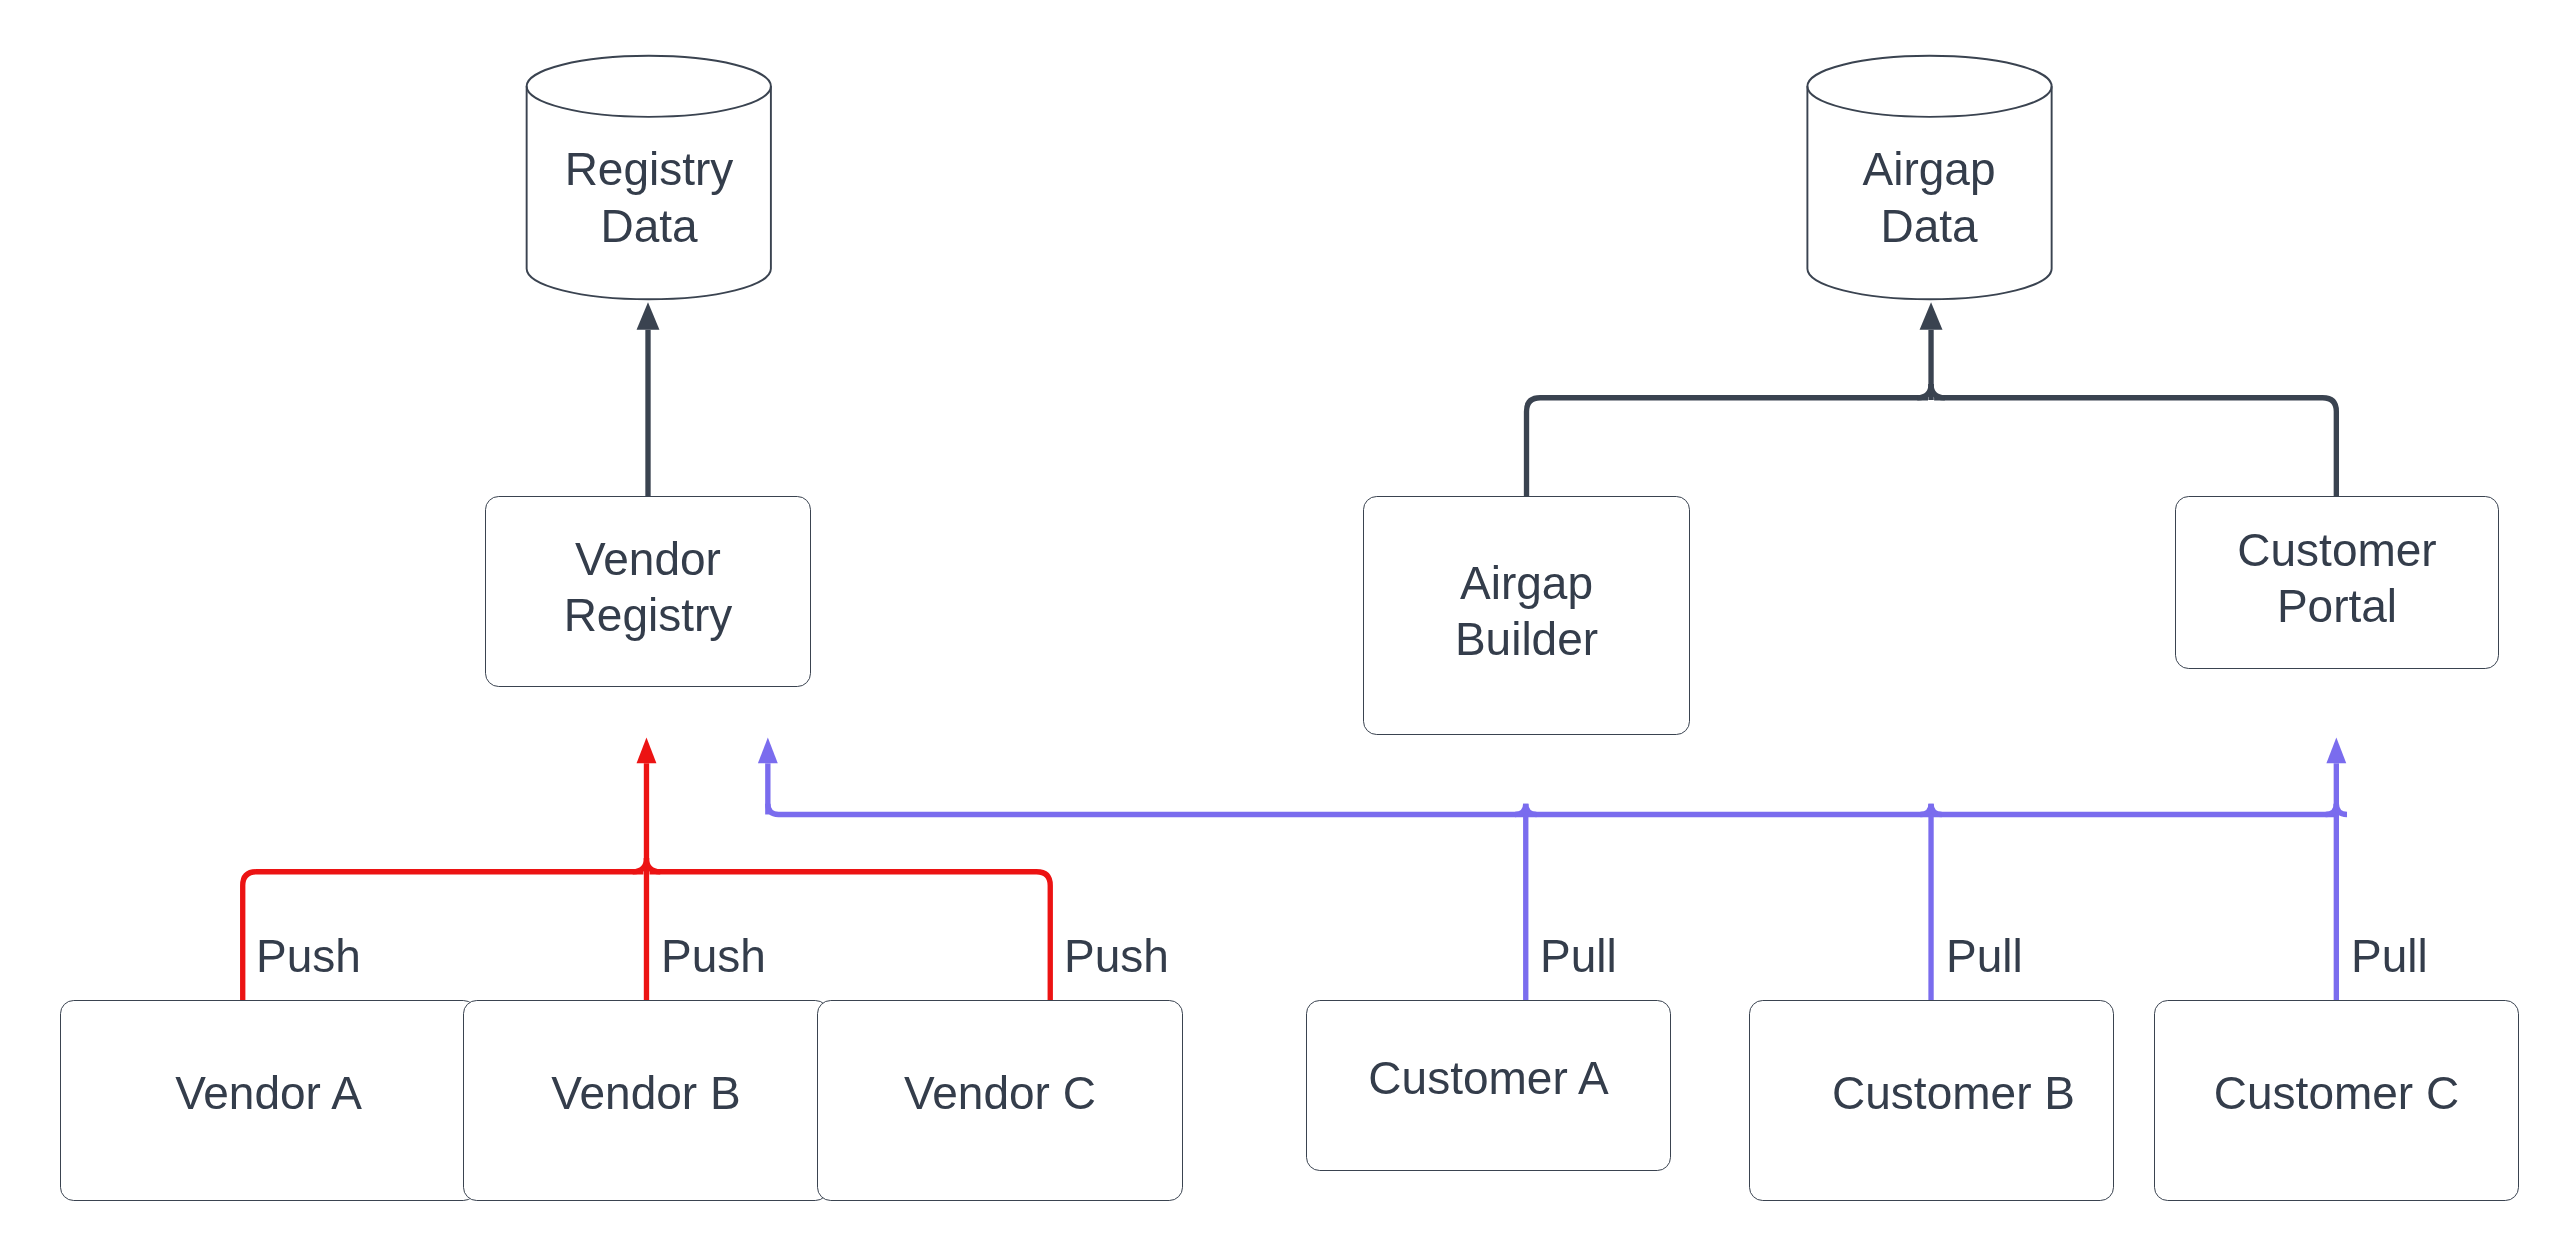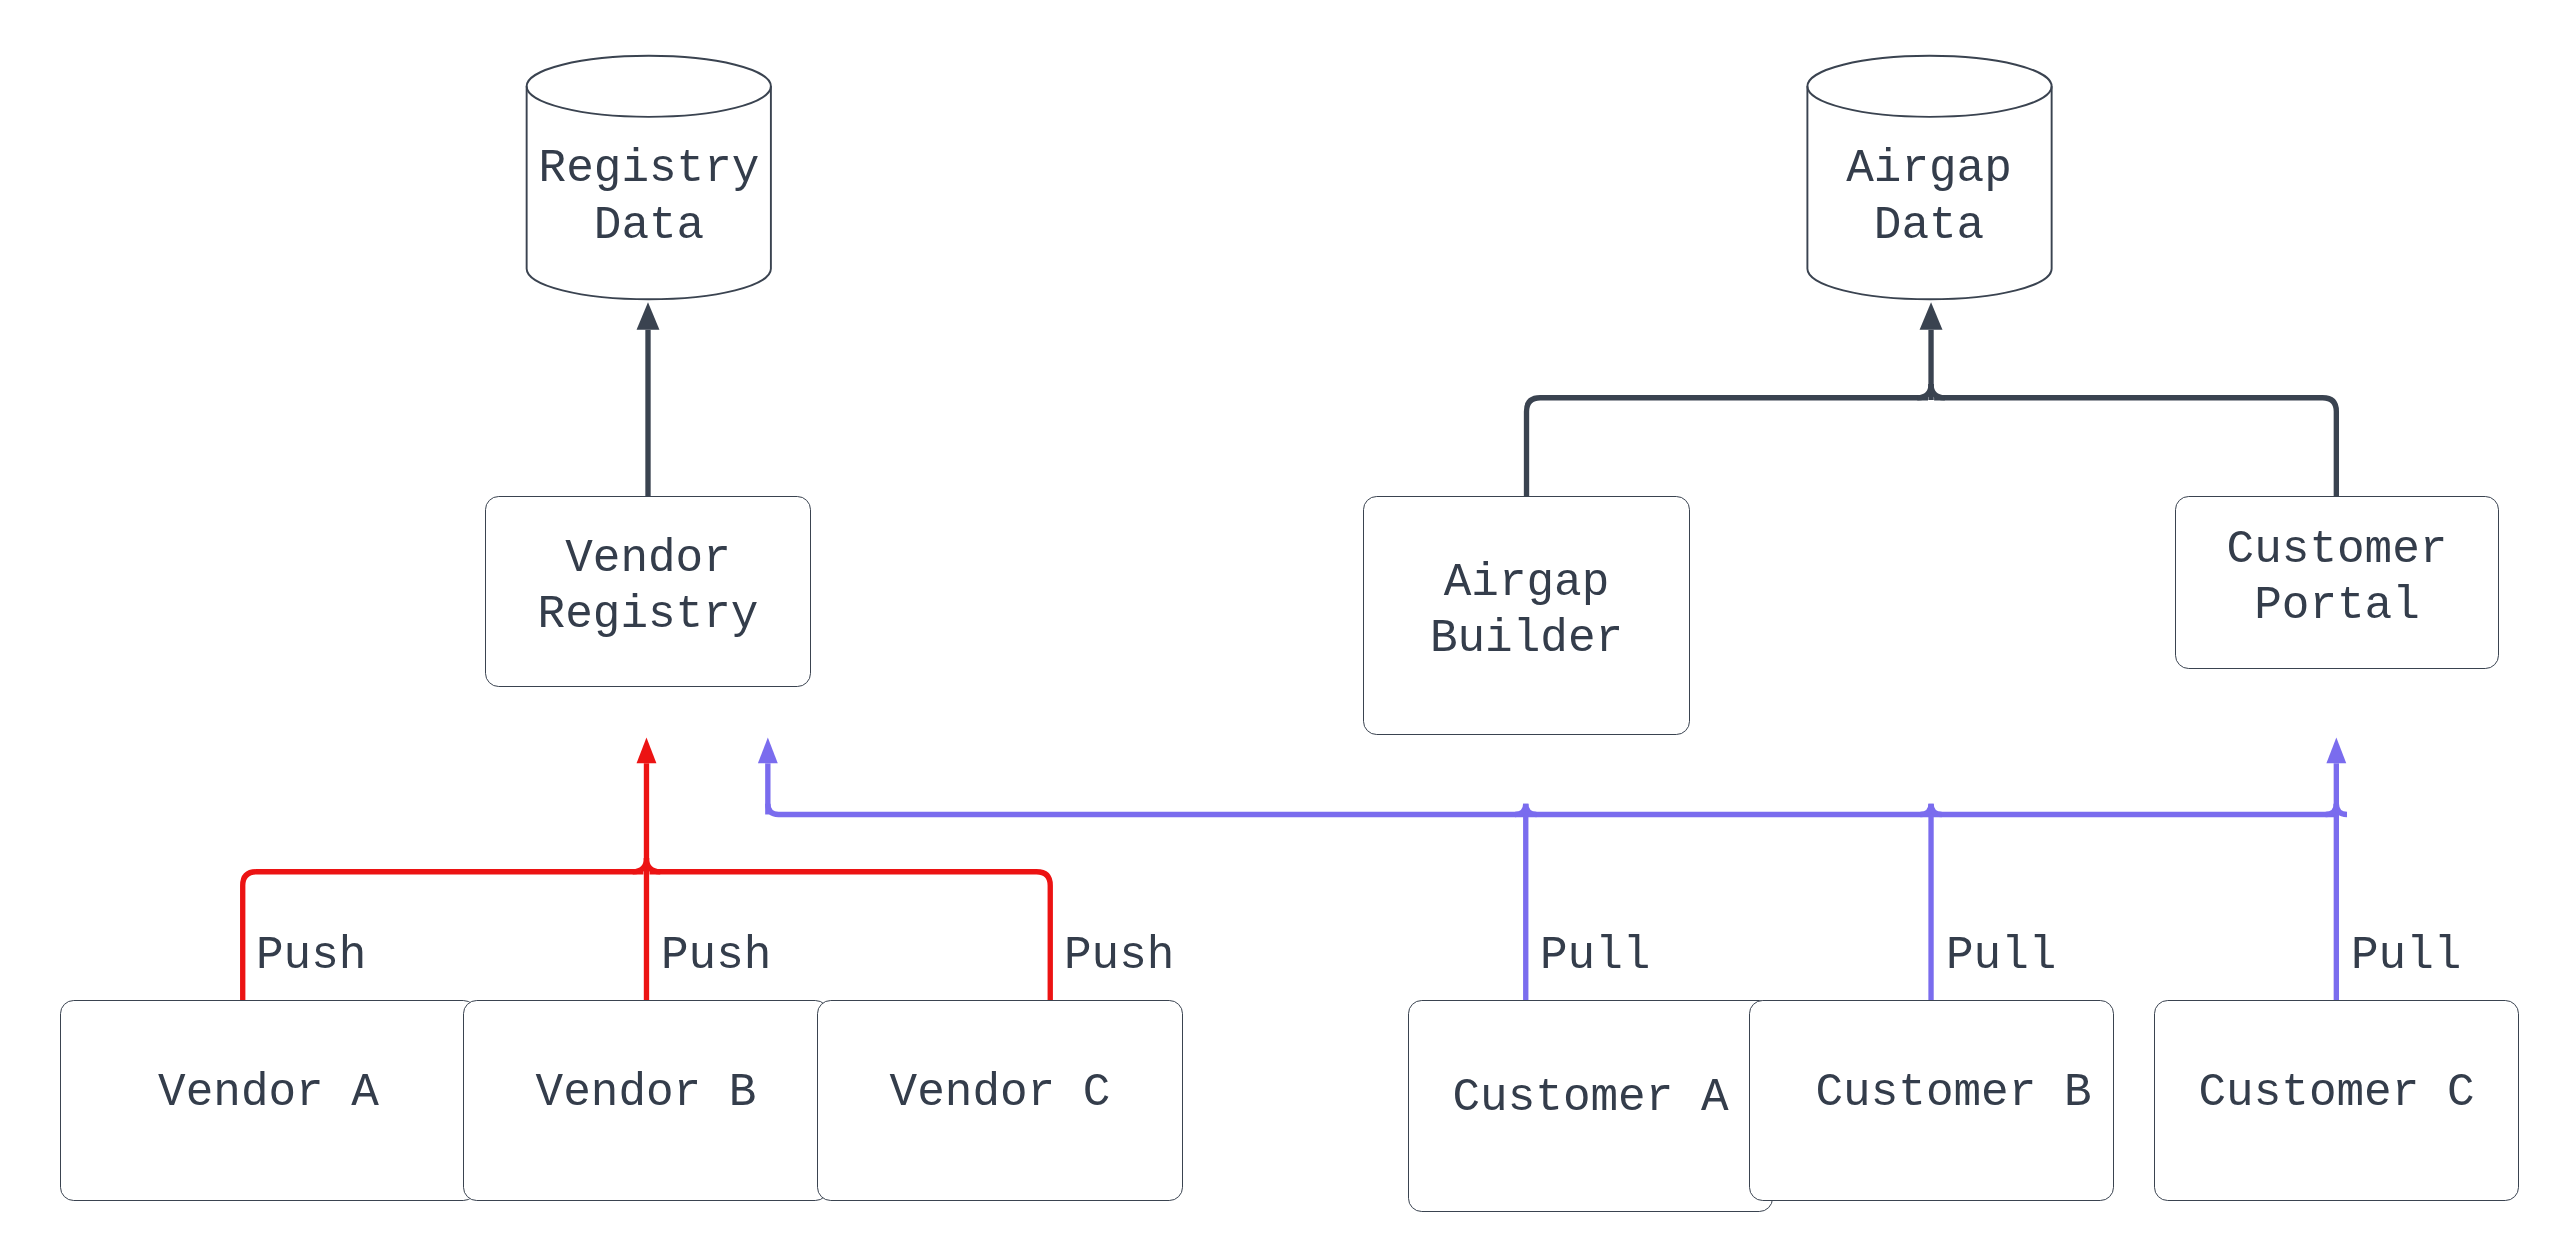--- a/index.html
+++ b/index.html
@@ -7,21 +7,21 @@
     --ink:#343d4b;
     --line:#3a4350;
     --red:#ec1313;
     --blue:#7a6cee;
   }
   html,body{margin:0;padding:0;background:var(--bg);}
   .stage{
     position:relative;
     width:2576px;height:1258px;
     background:var(--bg);
-    font-family:Liberation Mono, monospace;
+    font-family:Liberation Sans, sans-serif;
     color:var(--ink);
     overflow:hidden;
   }
   .edges{position:absolute;left:0;top:0;}
   .e{fill:none;}
   .dark{stroke:var(--line);stroke-width:7;}
   .red{stroke:var(--red);stroke-width:7;}
   .blue{stroke:var(--blue);stroke-width:7;}
   .shape{fill:var(--bg);stroke:var(--line);stroke-width:2.5;}
   .rim{fill:none;stroke:var(--line);stroke-width:2.5;}
@@ -55,21 +55,21 @@
     font-size:46px;line-height:50px;
     white-space:nowrap;
   }
   
   .n-vendor-registry{left:485px;top:496px;width:326px;height:191px;}
   .n-airgap-builder{left:1363px;top:496px;width:327px;height:239px;}
   .n-customer-portal{left:2175px;top:496px;width:324px;height:173px;}
   .n-vendor-a{left:60px;top:1000px;width:417px;height:201px;}
   .n-vendor-b{left:463px;top:1000px;width:366px;height:201px;}
   .n-vendor-c{left:817px;top:1000px;width:366px;height:201px;}
-  .n-customer-a{left:1408px;top:1000px;width:365px;height:212px;}
+  .n-customer-a{left:1306px;top:1000px;width:365px;height:171px;}
   .n-customer-b{left:1749px;top:1000px;width:365px;height:201px;padding-left:44px;}
   .n-customer-c{left:2154px;top:1000px;width:365px;height:201px;}
   .l-registry-data{left:527px;}
   .l-airgap-data{left:1807px;}
   .el-push-0{left:256px;}
   .el-push-1{left:661px;}
   .el-push-2{left:1064px;}
   .el-pull-0{left:1540px;}
   .el-pull-1{left:1946px;}
   .el-pull-2{left:2351px;}

